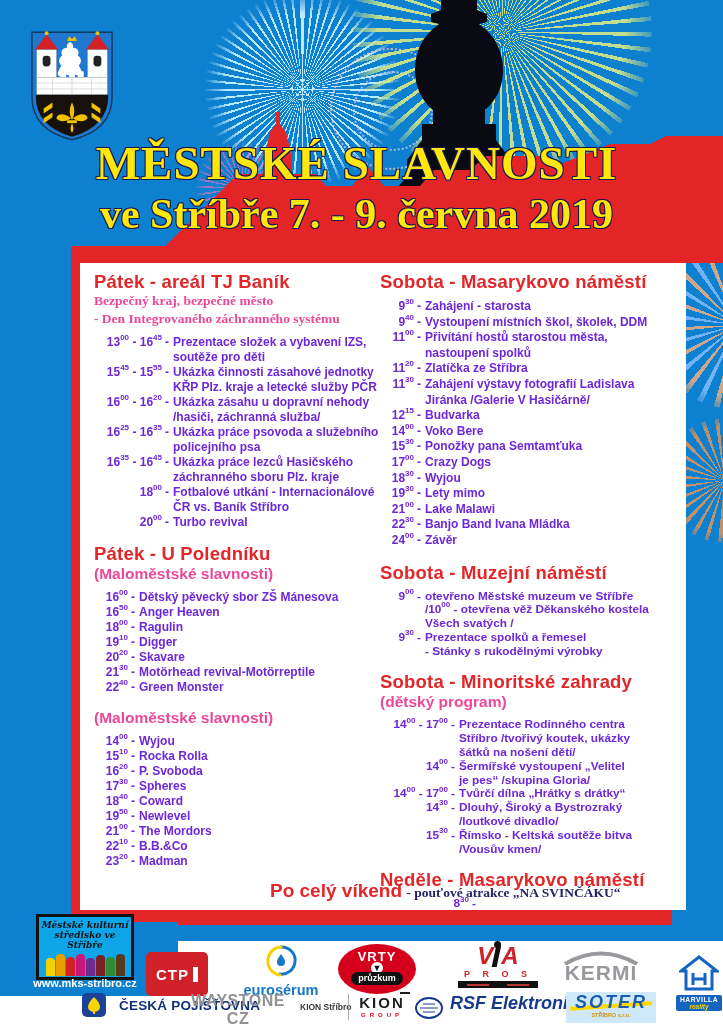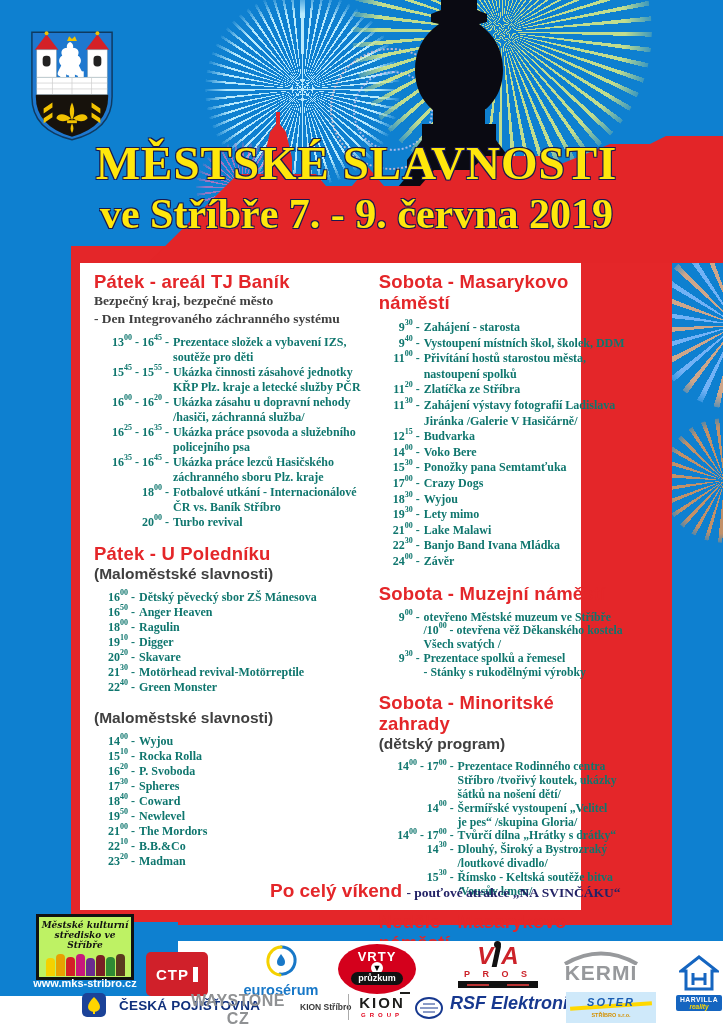--- a/index.html
+++ b/index.html
@@ -27,50 +27,50 @@
   .sil{position:absolute;left:0;top:0;}
   .coa{position:absolute;left:28px;top:28px;}
   .title{position:absolute;left:0;right:10px;top:136px;text-align:center;
          font-family:"Liberation Serif",serif;font-weight:bold;font-size:47px;letter-spacing:1px;
          color:#ffe70c;text-shadow:0 0 1px #1a1a50,1px 1px 0 #1a1a50,-1px -1px 0 #1a1a50,1px -1px 0 #1a1a50,-1px 1px 0 #1a1a50;white-space:nowrap;}
   .subtitle{position:absolute;left:0;right:10px;top:190px;text-align:center;
          font-family:"Liberation Serif",serif;font-weight:bold;font-size:42px;
          color:#ffe70c;text-shadow:0 0 1px #1a1a50,1px 1px 0 #1a1a50,-1px -1px 0 #1a1a50,1px -1px 0 #1a1a50,-1px 1px 0 #1a1a50;white-space:nowrap;}
   
   .frame{position:absolute;left:71px;top:246px;width:601px;height:679px;background:#e42629;z-index:1;}
-  .panel{position:absolute;left:80px;top:263px;width:501px;height:647px;background:#fff;z-index:3;padding:0;}
+  .panel{position:absolute;left:80px;top:263px;width:606px;height:647px;background:#fff;z-index:3;padding:0;}
   .cols{display:flex;padding:8px 0 0 14px;}
   .col{width:268px;}
   .col-right{width:auto;margin-left:18px;}
   .section{margin-top:13px;}
   .section:first-child{margin-top:0;}
   .sec-head{font-size:18.5px;line-height:21px;font-weight:bold;color:#e42629;letter-spacing:.2px;}
-  .sec-sub{font-weight:bold;color:#404040;}
+  .sec-sub{font-weight:bold;color:#ec4899;}
   .sec-sub.sans{font-size:15.5px;line-height:19px;font-family:"Liberation Sans",sans-serif;}
   .sec-sub.serif{font-size:13.5px;line-height:18px;font-family:"Liberation Serif",serif;}
-  .items{margin-top:7px;font-family:Liberation Serif, serif;font-weight:bold;color:#0f766e;font-size:12px;}
+  .items{margin-top:7px;font-family:Liberation Sans, sans-serif;font-weight:bold;color:#6d28d9;font-size:12px;}
   .item{display:flex;align-items:flex-start;}
   .time{flex:none;width:34px;text-align:right;white-space:nowrap;}
   .items.wide .time{width:68px;}
   .tdash{margin:0 4px 0 3px;}
   .lines{display:block;min-width:0;}
   .ln{display:block;white-space:nowrap;}
   .col-left .ln,.col-left .time,.col-left .tdash{line-height:15px;}
   .col-right .ln,.col-right .time,.col-right .tdash{line-height:15.6px;}
   .col-right .compact .ln,.col-right .compact .time,.col-right .compact .tdash{line-height:13.8px;}
   .compact .items{font-size:11.8px;}
   sup{font-size:8px;position:relative;top:-1px;vertical-align:super;line-height:0;}
   .weekend{position:absolute;left:190px;right:12px;bottom:8px;text-align:left;white-space:nowrap;}
   .weekend .lead{font-family:"Liberation Sans",sans-serif;font-weight:bold;font-size:19px;color:#e42629;}
   .weekend .rest{font-family:"Liberation Serif",serif;font-weight:bold;font-size:13.5px;color:#232366;}
   
   .footer{position:absolute;left:0;top:941px;width:723px;height:83px;background:#fff;z-index:4;}
   .mks-blue{position:absolute;left:0;top:-19px;width:178px;height:74px;background:#0e80d0;}
   .logo{position:absolute;}
-  .mks-box{left:36px;top:-27px;width:92px;height:60px;background:#bef264;border:3px solid #111;}
+  .mks-box{left:36px;top:-27px;width:92px;height:60px;background:#0ea5e9;border:3px solid #111;}
   .mks-script{font-family:"DejaVu Serif",serif;font-style:italic;font-weight:bold;font-size:9px;line-height:10px;text-align:center;color:#111;margin-top:3px;}
   .mks-shapes{display:flex;justify-content:center;align-items:flex-end;gap:1px;height:24px;margin-top:2px;}
   .mks-shapes i{display:block;width:9px;border-radius:4px 4px 0 0;}
   .mks-url{left:20px;top:36px;width:130px;text-align:center;color:#fff;font-weight:bold;font-size:11px;}
   .ctp-box{left:146px;top:11px;width:62px;height:44px;background:#d0202a;border-radius:5px;color:#fff;font-weight:bold;font-size:15px;display:flex;align-items:center;justify-content:center;gap:4px;letter-spacing:1px;}
   .ctp-bar{display:inline-block;width:5px;height:15px;background:#fff;}
   .eur{left:238px;top:3px;width:86px;text-align:center;}
   .eur-txt{color:#1878c8;font-size:14.5px;font-weight:bold;margin-top:0;}
   .vrty{left:338px;top:3px;width:78px;height:50px;background:#d4001c;border-radius:50%;text-align:center;position:absolute;}
   .vrty-top{color:#fff;font-weight:bold;font-size:13px;margin-top:5px;letter-spacing:1px;}
@@ -96,21 +96,21 @@
   .kionstr{left:300px;top:61px;font-size:8.5px;font-weight:bold;color:#3a3a3a;}
   .kiondiv{left:348px;top:53px;width:1px;height:26px;background:#aaa;}
   .kion{left:356px;top:53px;width:52px;text-align:center;}
   .kion-name{color:#1d1d1b;font-weight:bold;font-size:15px;letter-spacing:2px;position:relative;}
   .kion-name::after{content:"";position:absolute;right:-2px;top:-2px;width:10px;height:2px;background:#1d1d1b;}
   .kion-sub{color:#e2001a;font-size:6px;font-weight:bold;letter-spacing:4px;margin-top:1px;}
   .rsfb{left:414px;top:55px;}
   .rsf{left:450px;top:52px;color:#16388f;font-weight:bold;font-style:italic;font-size:18px;font-family:"Liberation Sans",sans-serif;}
   .soter{left:566px;top:51px;width:90px;height:31px;background:#cfe9fa;position:absolute;overflow:hidden;text-align:center;}
   .soter-sw{position:absolute;left:4px;top:12px;width:82px;height:4px;background:#ffd800;transform:rotate(-4deg);}
-  .soter-name{position:relative;color:#1a5cb0;font-weight:bold;font-style:italic;font-size:11px;letter-spacing:2px;line-height:20px;}
+  .soter-name{position:relative;color:#1a5cb0;font-weight:bold;font-style:italic;font-size:18px;letter-spacing:2px;line-height:20px;}
   .soter-sub{position:relative;color:#d49000;font-weight:bold;font-size:5.5px;line-height:6px;}
 </style>
 </head>
 <body>
 
 <div class="poster">
 
   <div class="burst b5"></div>
   <div class="burst b6"></div>
 

